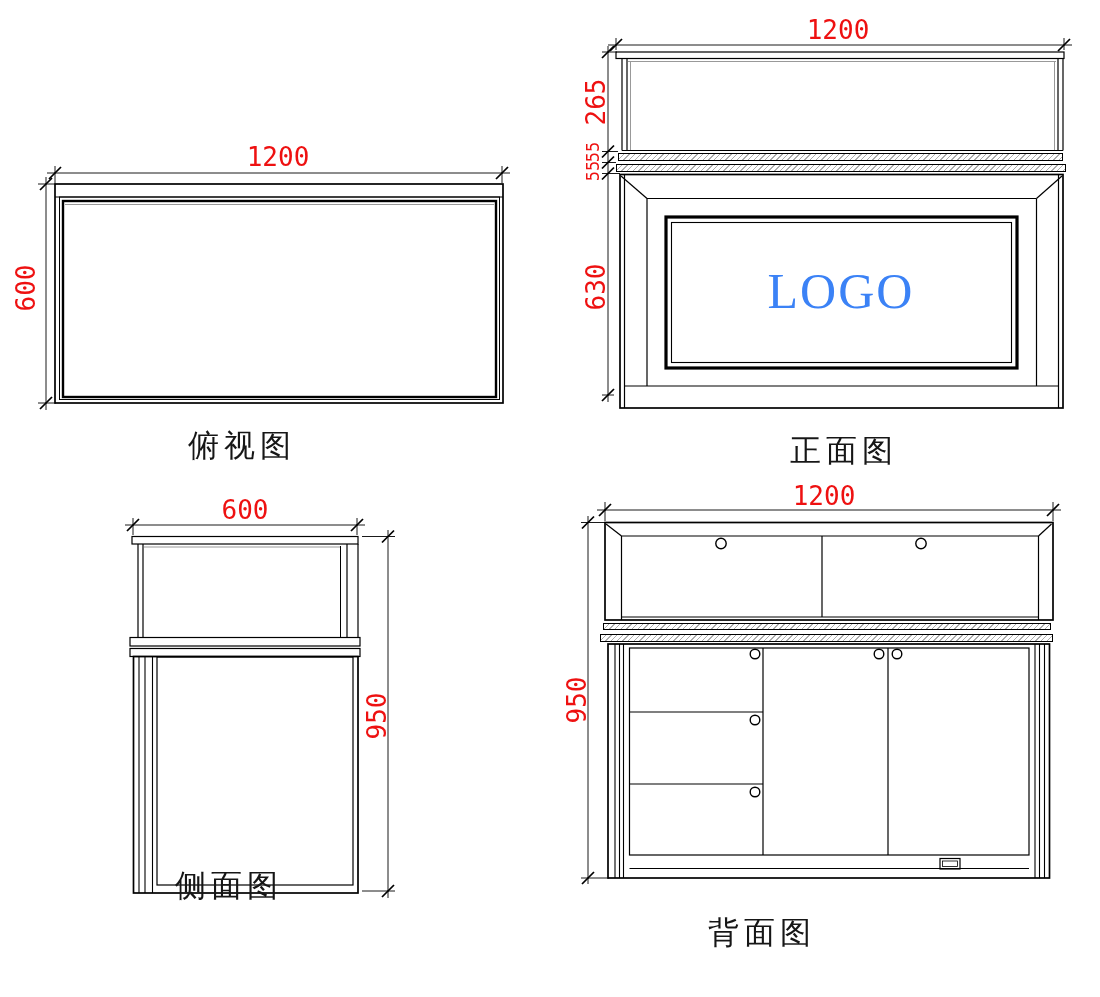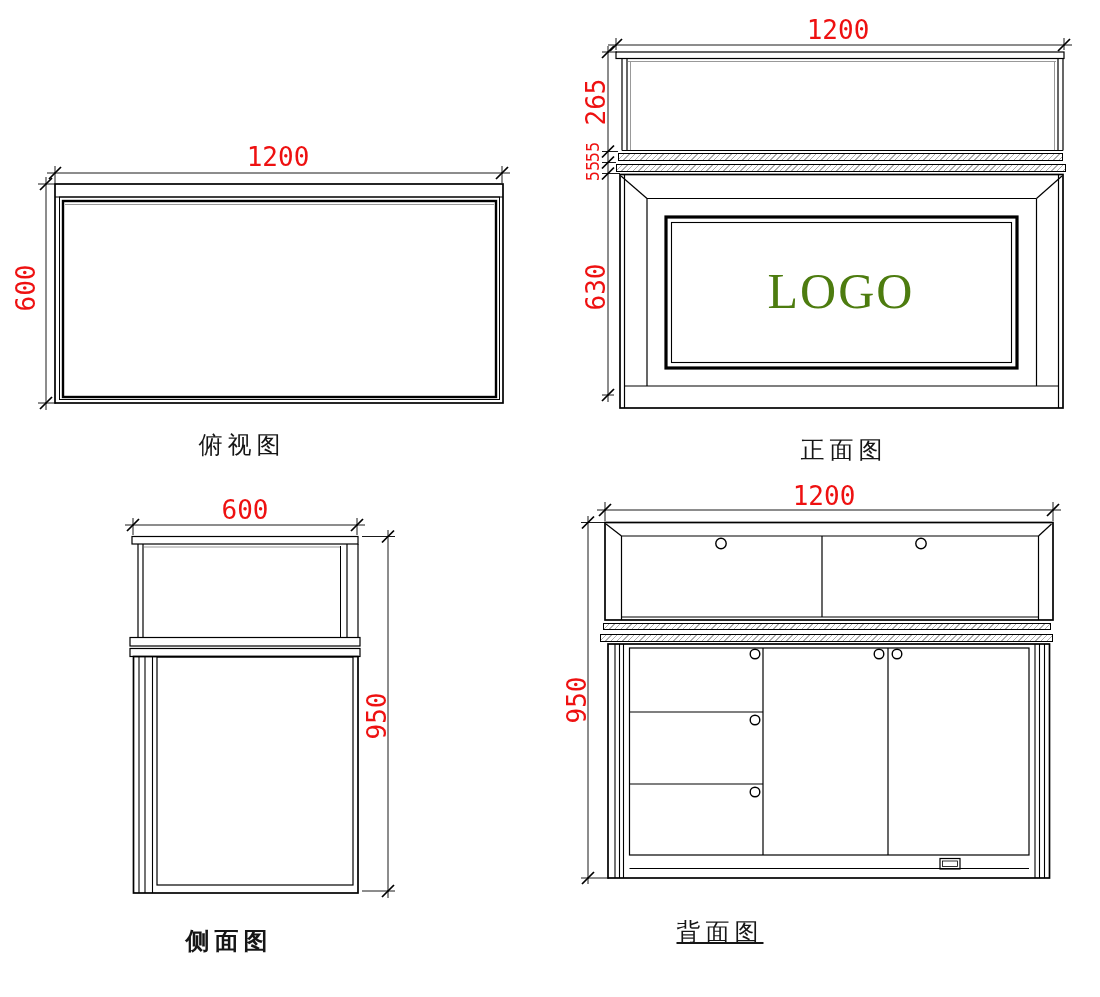--- a/index.html
+++ b/index.html
@@ -13,25 +13,25 @@
   .dim{
     font-family:"DejaVu Sans Mono","Liberation Mono",monospace;
     font-size:26px;color:#ee1111;letter-spacing:0px;
   }
   .dim-small{
     font-family:"DejaVu Sans Mono","Liberation Mono",monospace;
     font-size:17px;color:#ee1111;
   }
   .view-label{
     font-family:"Liberation Sans","DejaVu Sans",sans-serif;
-    font-size:24px;color:#161616;letter-spacing:5px;font-weight:500;
+    font-size:31px;color:#161616;letter-spacing:5px;font-weight:500;
   }
   .logo-text{
     font-family:"Liberation Serif","DejaVu Serif",serif;
-    font-size:50px;color:#4d7c0f;letter-spacing:2px;
+    font-size:50px;color:#3b82f6;letter-spacing:2px;
   }
   .hatch{
     position:absolute;border:1px solid #000;
     background:repeating-linear-gradient(135deg,#ffffff 0,#ffffff 3px,#ababab 3px,#ababab 4px);
   }
 </style>
 </head>
 <body>
 
 <div id="stage">
@@ -191,19 +191,19 @@
   <div class="txt dim" style="left:838px;top:30px;">1200</div>
   <div class="txt dim rot" style="left:596px;top:102px;">265</div>
   <div class="txt dim-small rot" style="left:593px;top:152px;">55</div>
   <div class="txt dim-small rot" style="left:593px;top:171px;">55</div>
   <div class="txt dim rot" style="left:596px;top:287px;">630</div>
   <div class="txt logo-text" style="left:841px;top:291px;">LOGO</div>
   <div class="txt view-label" style="left:844px;top:450px;">正面图</div>
 
   <div class="txt dim" style="left:245px;top:510px;">600</div>
   <div class="txt dim rot" style="left:377px;top:716px;">950</div>
-  <div class="txt view-label" style="left:229px;top:941px;font-weight:bold;">侧面图</div>
+  <div class="txt view-label" style="left:229px;top:885px;">侧面图</div>
 
   <div class="txt dim" style="left:824px;top:496px;">1200</div>
   <div class="txt dim rot" style="left:577px;top:700px;">950</div>
-  <div class="txt view-label" style="left:720px;top:932px;text-decoration:underline;">背面图</div>
+  <div class="txt view-label" style="left:762px;top:932px;">背面图</div>
 
 </div>
 
 </body></html>

